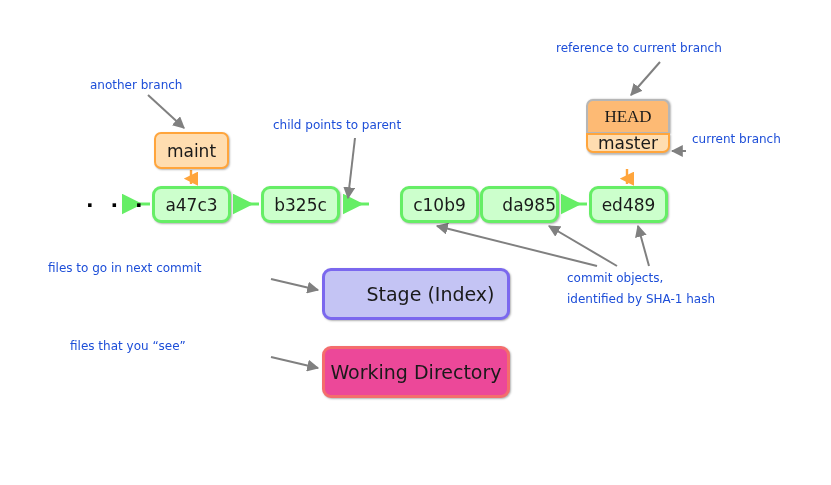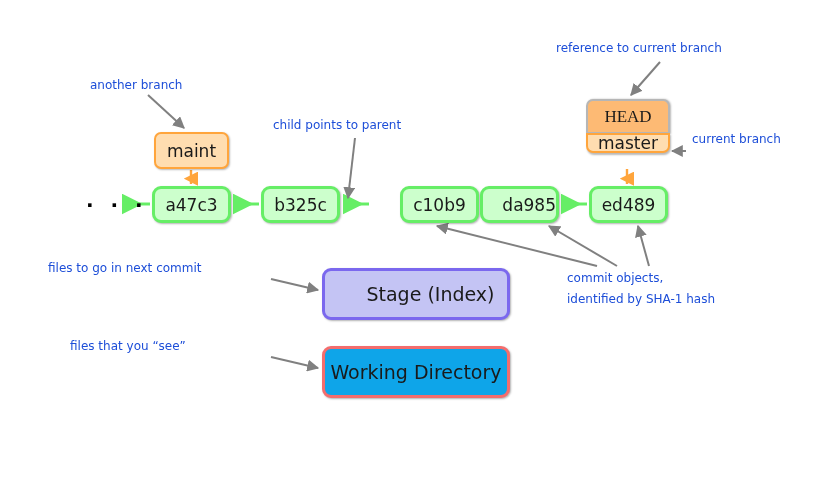--- a/index.html
+++ b/index.html
@@ -77,21 +77,21 @@
   .stage {
     background: #c4c4f4;
     border-color: #7b68ee;
     border-width: 3px;
     border-radius: 9px;
     font-size: 19px;
     box-shadow: 1px 1px 2px rgba(0,0,0,0.30);
     padding-left: 29px;
   }
   .workdir {
-    background: #0ea5e9;
+    background: #ec4899;
     border-color: #f46d6d;
     border-width: 3px;
     border-radius: 9px;
     font-size: 19px;
     box-shadow: 1px 1px 2px rgba(0,0,0,0.30);
   }
 
   .caption {
     position: absolute;
     color: #1d4ed8;

